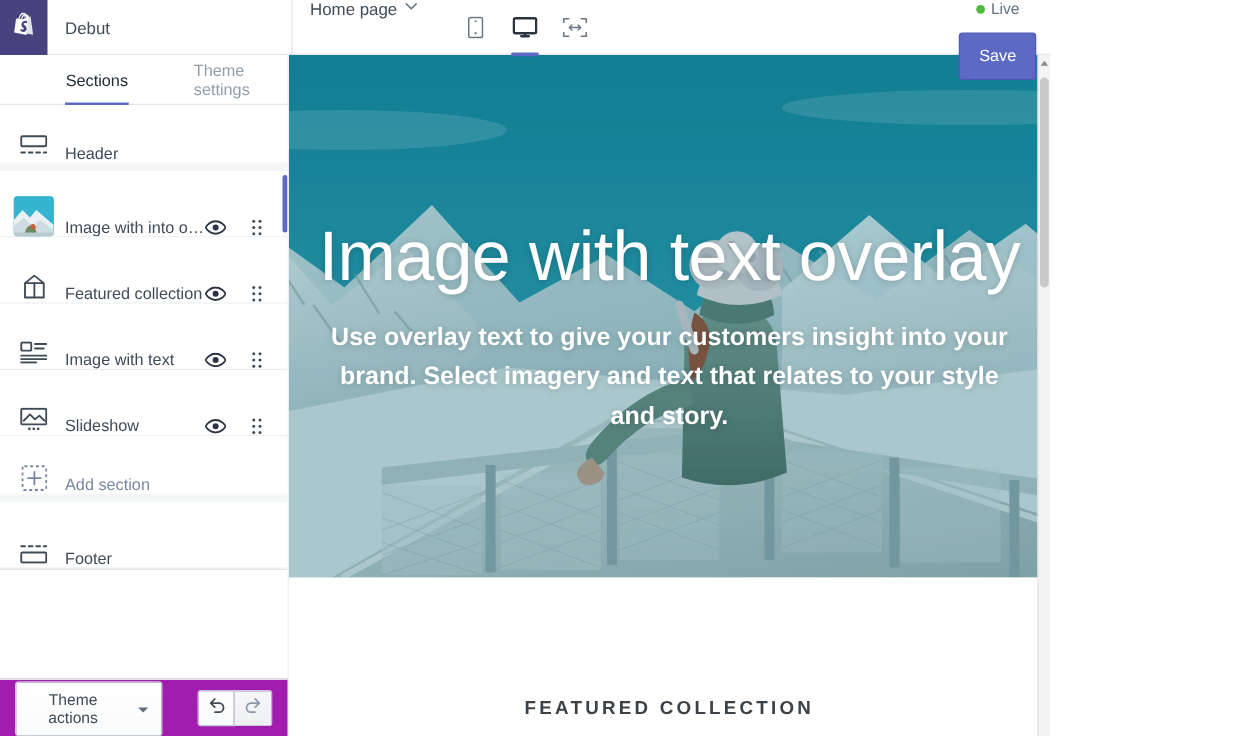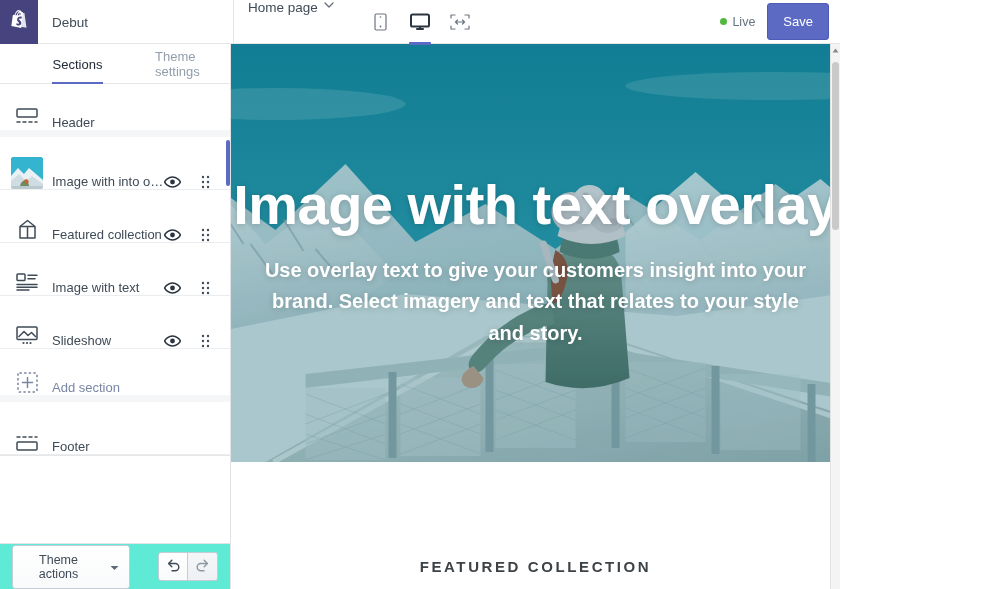--- a/index.html
+++ b/index.html
@@ -60,21 +60,21 @@
   }
   .device-btn .gi { display:flex; align-items:center; justify-content:center; height:22px; }
   .device-btn.active::after {
     content: ""; position: absolute;
     left: 2px; right: 2px; bottom: -8px;
     height: 3px; background: #5c6ac4; border-radius: 1px;
   }
 
   .topbar-right {
     margin-left: auto; display: flex; align-items: center;
-    gap: 12px; padding-right: 11px; position: relative; z-index: 21;
+    gap: 12px; padding-right: 11px; position: relative; z-index: 21; flex-direction: column;
   }
   .live-badge {
     display: flex; align-items: center; gap: 5px;
     font-size: 12.5px; color: #637381;
   }
   .live-dot { width: 7px; height: 7px; border-radius: 50%; background: #50b83c; display:block; }
   .save-btn {
     background: #5c6ac4; color: #ffffff;
     border: 1px solid #4e5bb6; border-radius: 3px;
     font-size: 13px; font-family: inherit;
@@ -139,21 +139,21 @@
   }
   .sec-label.muted { color: #7986a3; }
   .sec-actions { display: flex; align-items: center; gap: 20px; padding-right: 6px; }
   .eye-btn, .drag-btn { cursor: pointer; display:flex; align-items:center; justify-content:center; }
 
   .spacer-fill { background: #f9fafb; flex: 1; border-top: 1px solid #e6e6e6; }
 
   .sidebar-footer {
     height: 46px; flex: 0 0 46px;
     border-top: 1px solid #e0e4e8;
-    background: #5eead4;
+    background: #a21caf;
     display: flex; align-items: center;
     padding: 0 12px; gap: 10px;
   }
   .theme-actions-btn {
     display: flex; align-items: center; gap: 18px;
     border: 1px solid #c4cdd5; border-radius: 3px;
     background: linear-gradient(#ffffff,#f9fafb);
     font-size: 12.5px; color: #3f4b57;
     padding: 7px 10px 7px 12px; cursor: pointer;
     font-family: inherit;
@@ -191,21 +191,21 @@
     position: absolute; inset: 0;
     display: flex; flex-direction: column;
     align-items: center; justify-content: flex-start;
     padding-top: 132px;
     text-align: center;
     text-shadow: 0 1px 6px rgba(0,0,0,0.18);
   }
   .hero-title {
     color: #ffffff;
     font-size: 56px;
-    font-weight: bold;
+    font-weight: normal;
     letter-spacing: -0.5px;
     line-height: 1.05;
   }
   .hero-sub {
     color: #ffffff;
     font-size: 20px;
     font-weight: bold;
     line-height: 1.58;
     margin-top: 20px;
     max-width: 560px;

